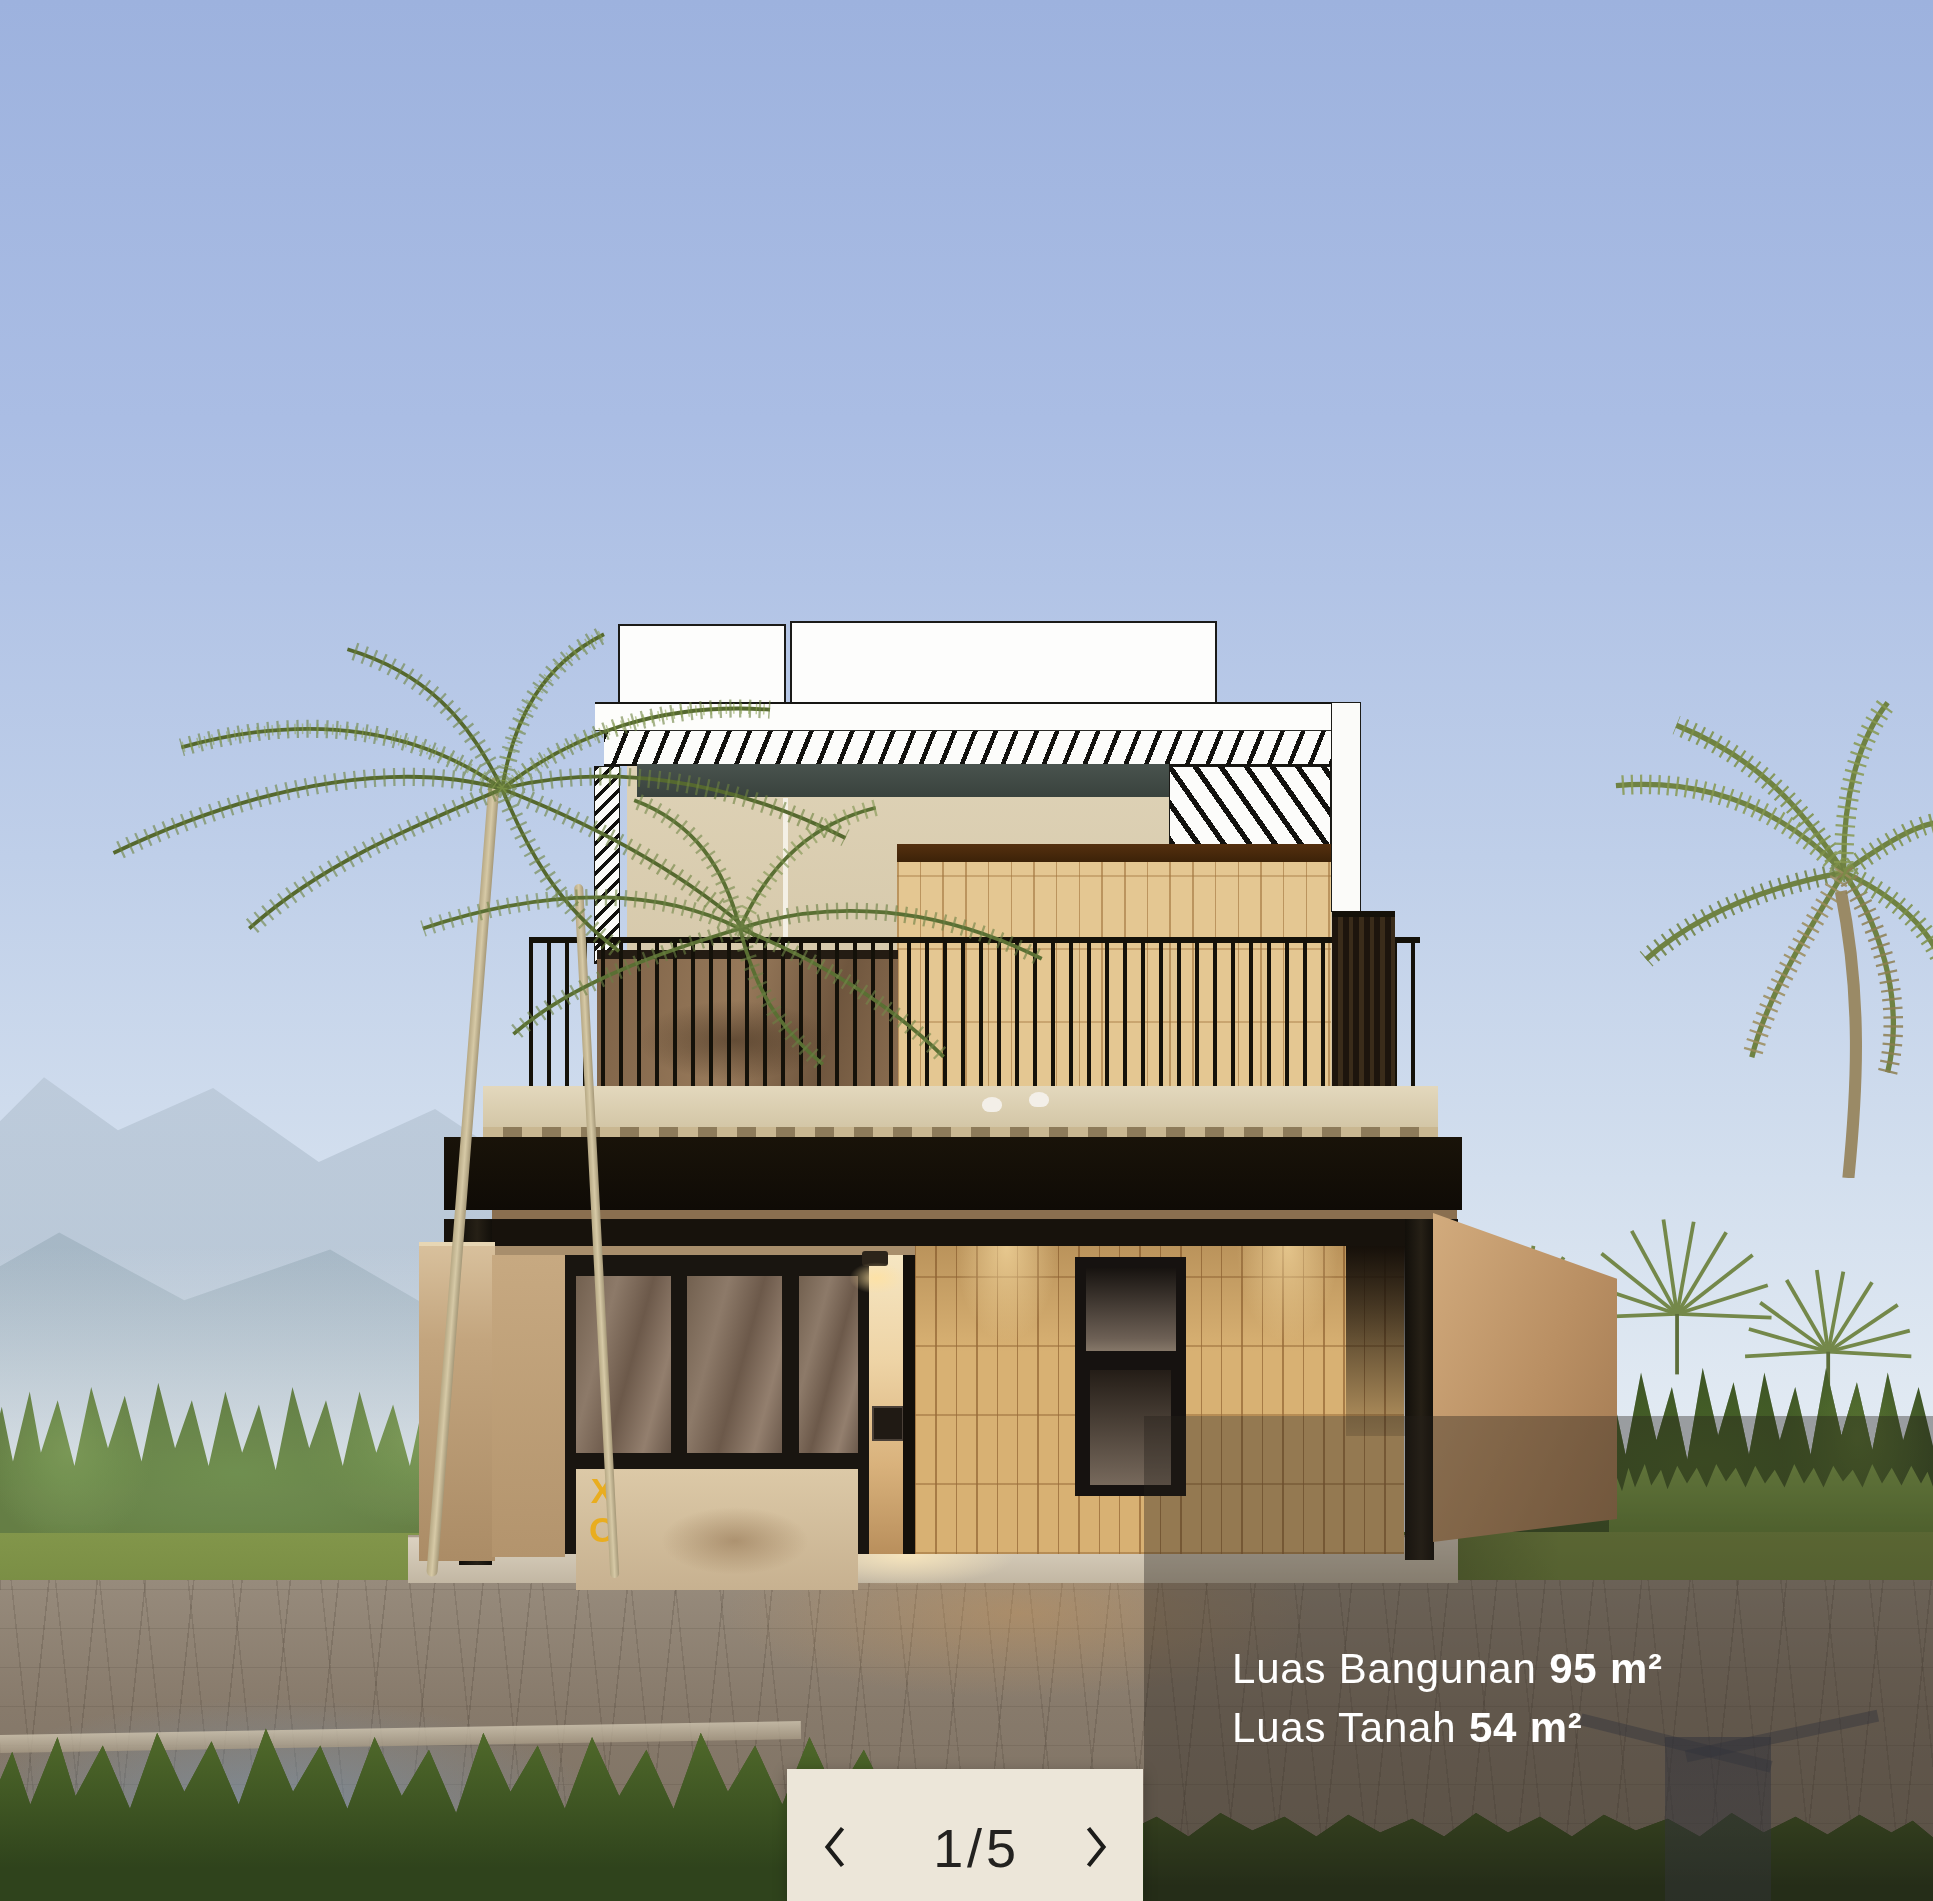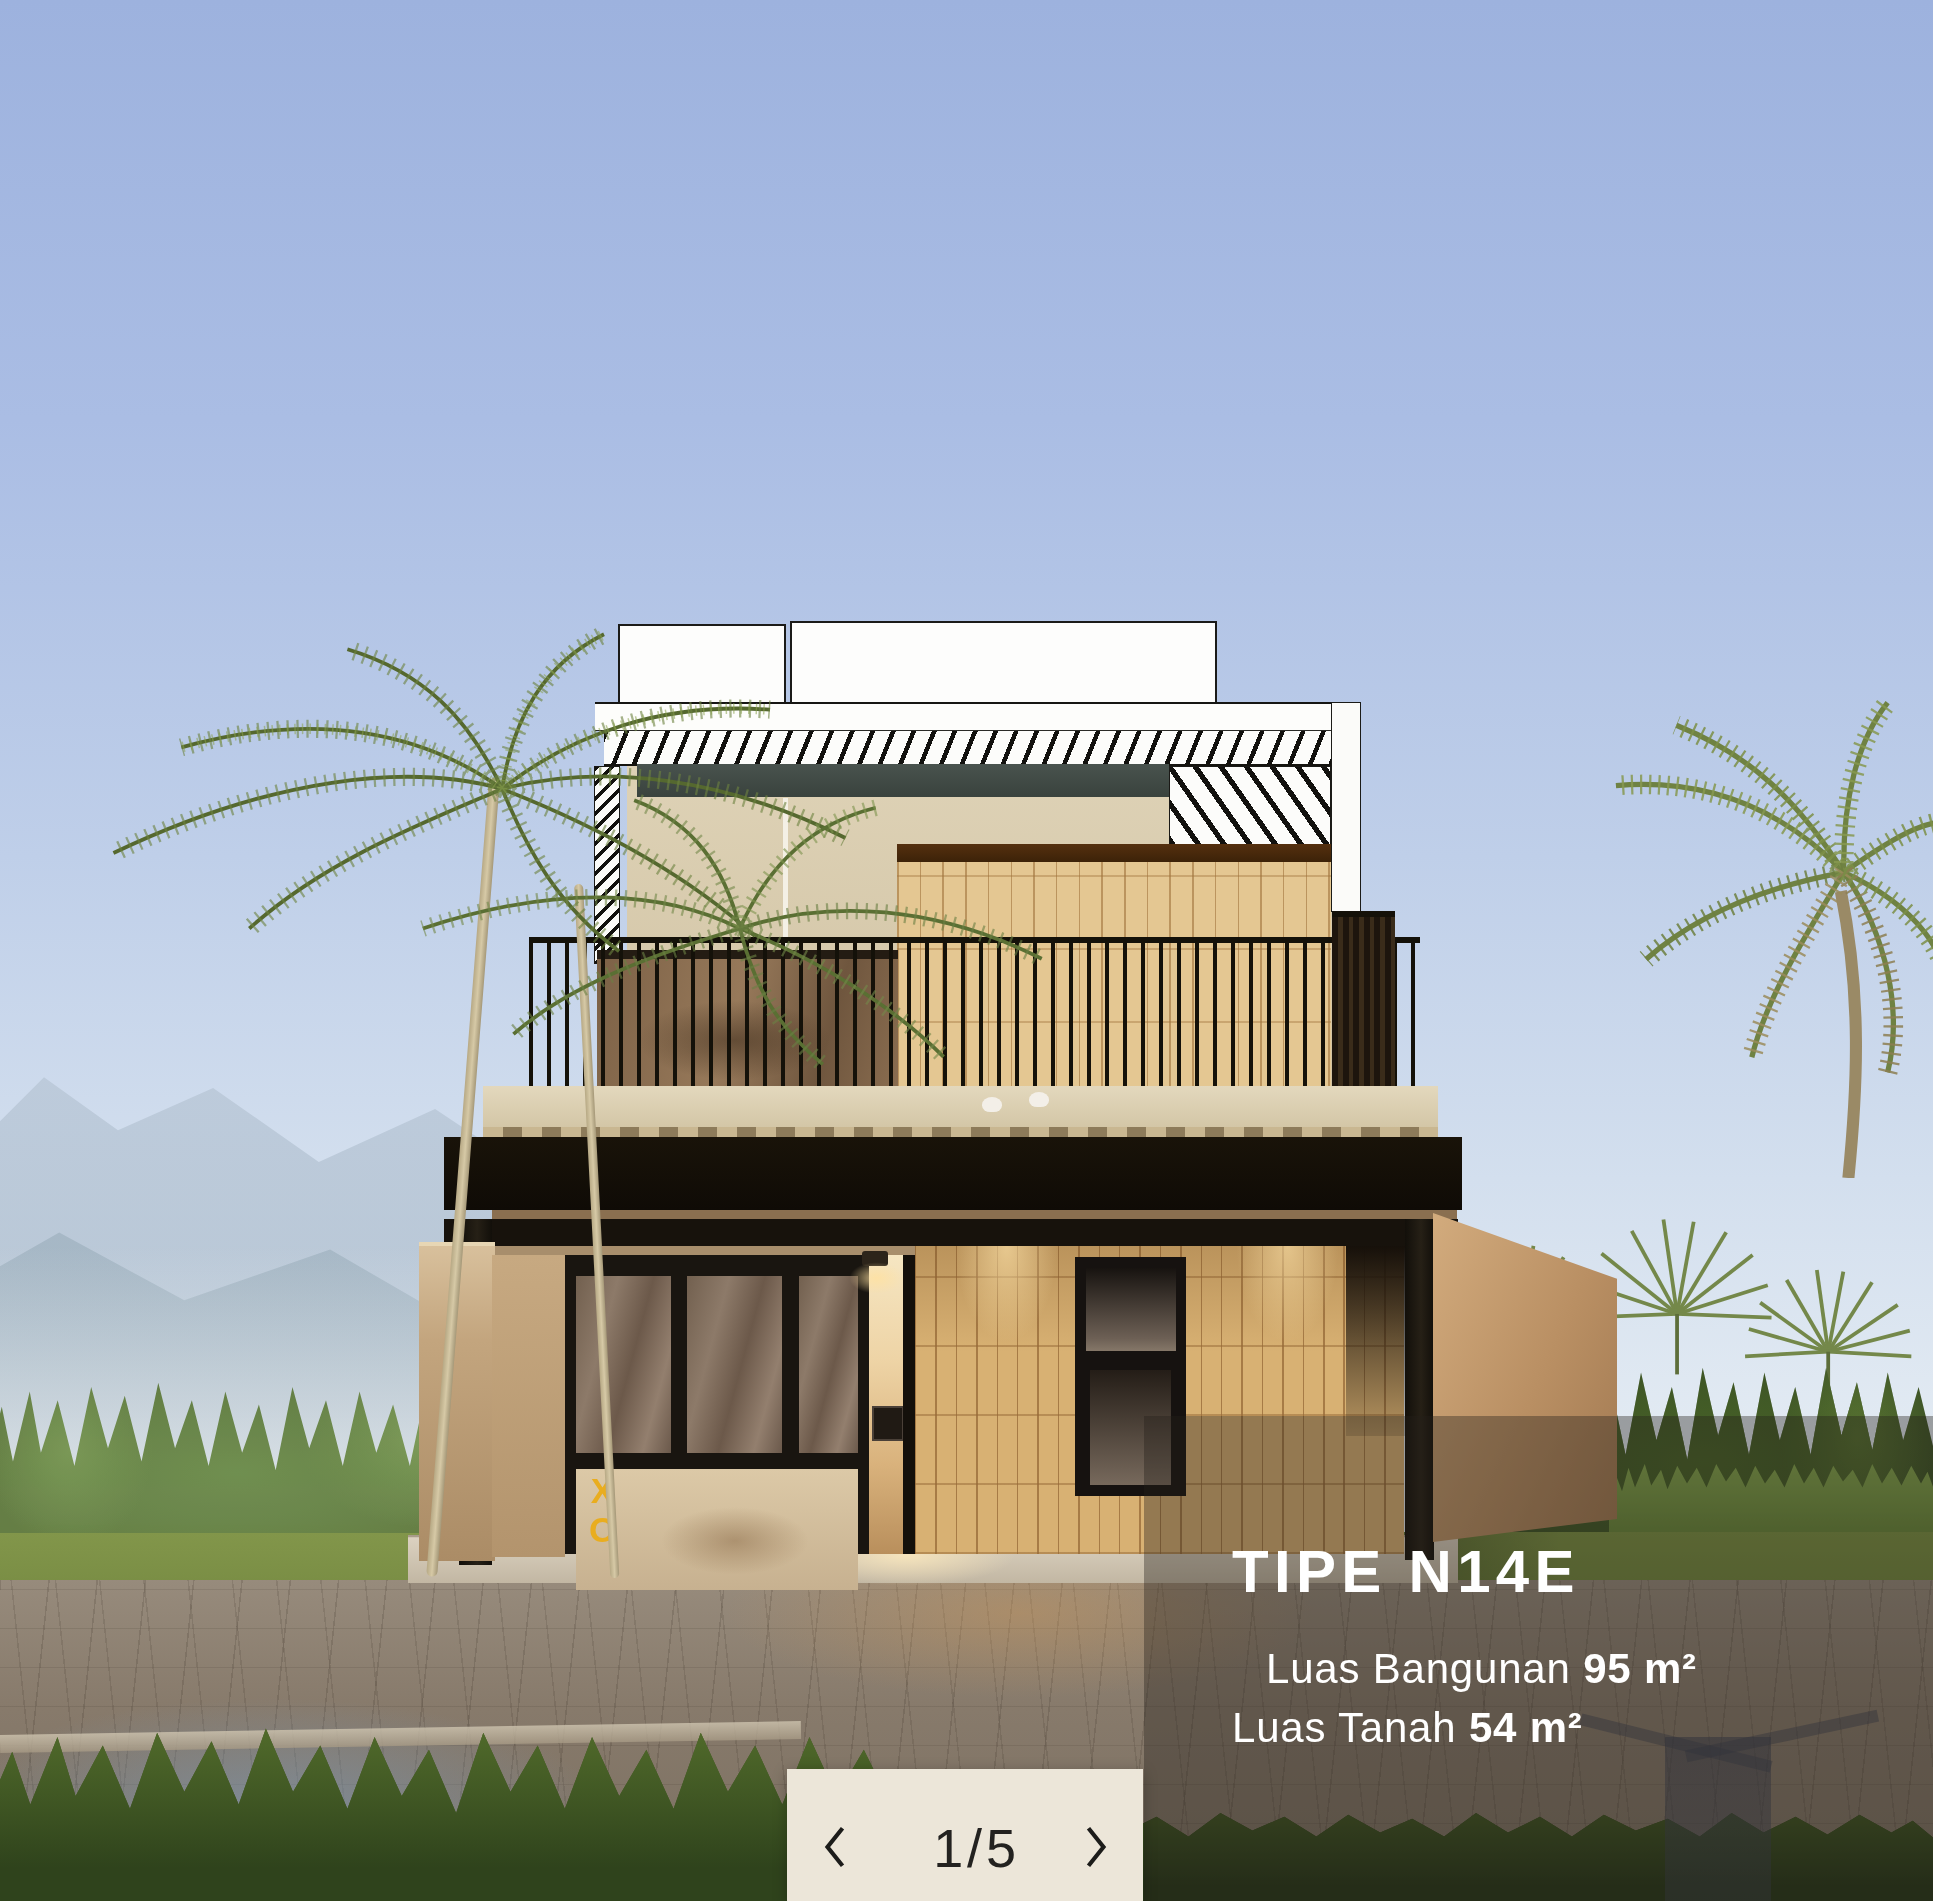--- a/index.html
+++ b/index.html
@@ -325,22 +325,21 @@
        background-color:#2e4018;background-image:linear-gradient(180deg,#3f5522,#263618 80%);"></div>
 
   <div class="abs" style="left:1665px;top:1737px;width:106px;height:166px;
        background:linear-gradient(180deg,rgba(60,65,80,.55),rgba(60,65,80,.4));"></div>
   <div class="abs" style="left:1578px;top:1737px;width:196px;height:12px;transform:rotate(14deg);
        background:rgba(60,65,80,.45);"></div>
   <div class="abs" style="left:1684px;top:1730px;width:196px;height:12px;transform:rotate(-12deg);
        background:rgba(60,65,80,.45);"></div>
 
   <div class="abs scrim" style="left:1144px;top:1416px;width:789px;height:486px;">
-    <div class="abs ovTitle" style="left:88px;top:121px;">TIPE N14E</div>
-    <div class="abs ovSpec" style="left:88px;top:223px;margin-left:34px;">
+    <div class="abs ovSpec" style="left:88px;top:223px;">
       <span>Luas Bangunan </span><b>95 m²</b>
     </div>
     <div class="abs ovSpec" style="left:88px;top:282px;">
       <span>Luas Tanah </span><b>54 m²</b>
     </div>
   </div>
 
   <div class="abs pager" style="left:787px;top:1769px;width:356px;height:133px;">
     <button class="abs pagerBtn" style="left:13.6px;top:36px;width:68px;height:83px;" aria-label="Previous image">
       <svg width="36" height="50" viewBox="0 0 24 33">

